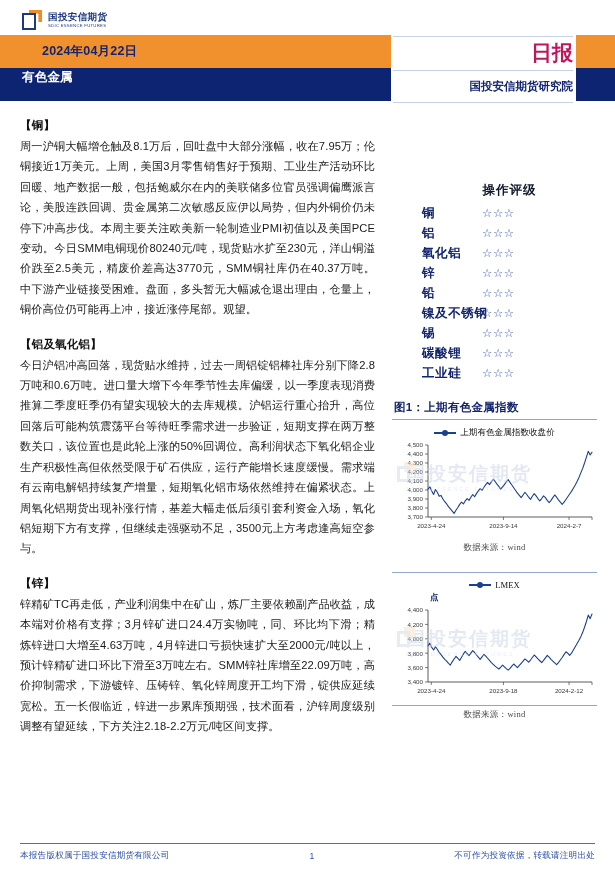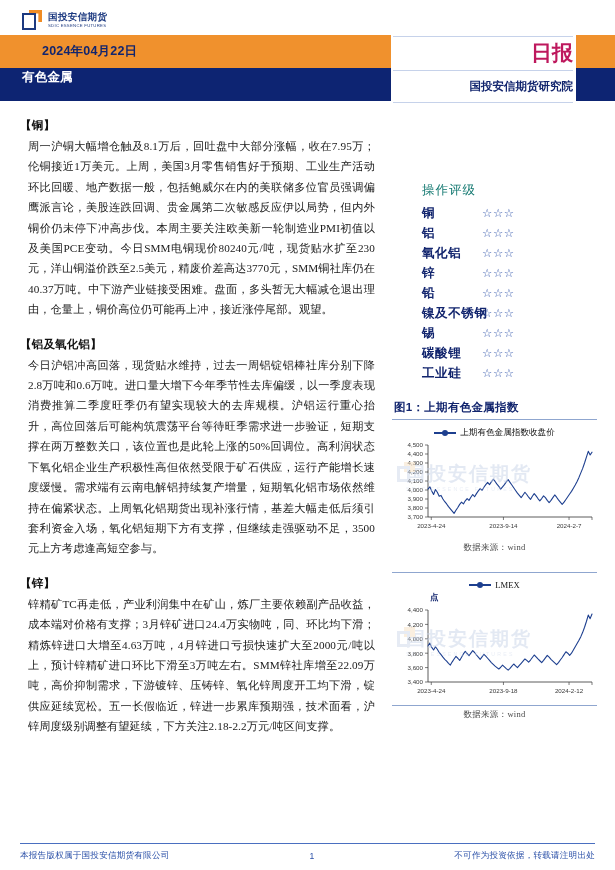--- a/index.html
+++ b/index.html
@@ -156,37 +156,38 @@
 
   .sec-head {
     font-family: "Liberation Serif", serif;
     font-size: 11.5px;
     font-weight: bold;
     color: #111;
     margin: 0 0 3px 0;
     letter-spacing: 0.2px;
   }
   .sec-body {
-    font-family: Liberation Serif, serif;
+    font-family: Liberation Sans, sans-serif;
     font-size: 11.2px;
     line-height: 20.4px;
     color: #1a1a1a;
     text-align: justify;
-    margin: 0 0 17px 8px;
+    margin: 0 0 17px 0;
     letter-spacing: 0.1px;
   }
 
   
   .rating-title {
     font-family: "Liberation Sans", sans-serif;
     font-size: 12.5px;
-    font-weight: normal;
-    color: #0f766e;
+    font-weight: bold;
+    color: #0f172a;
     margin: 64px 0 6px 30px;
     letter-spacing: 1px;
+    text-align: center;
   }
   .rating-row {
     display: flex;
     align-items: center;
     margin: 0 0 3px 0;
     height: 17px;
   }
   .rating-name {
     width: 90px;
     padding-left: 30px;

